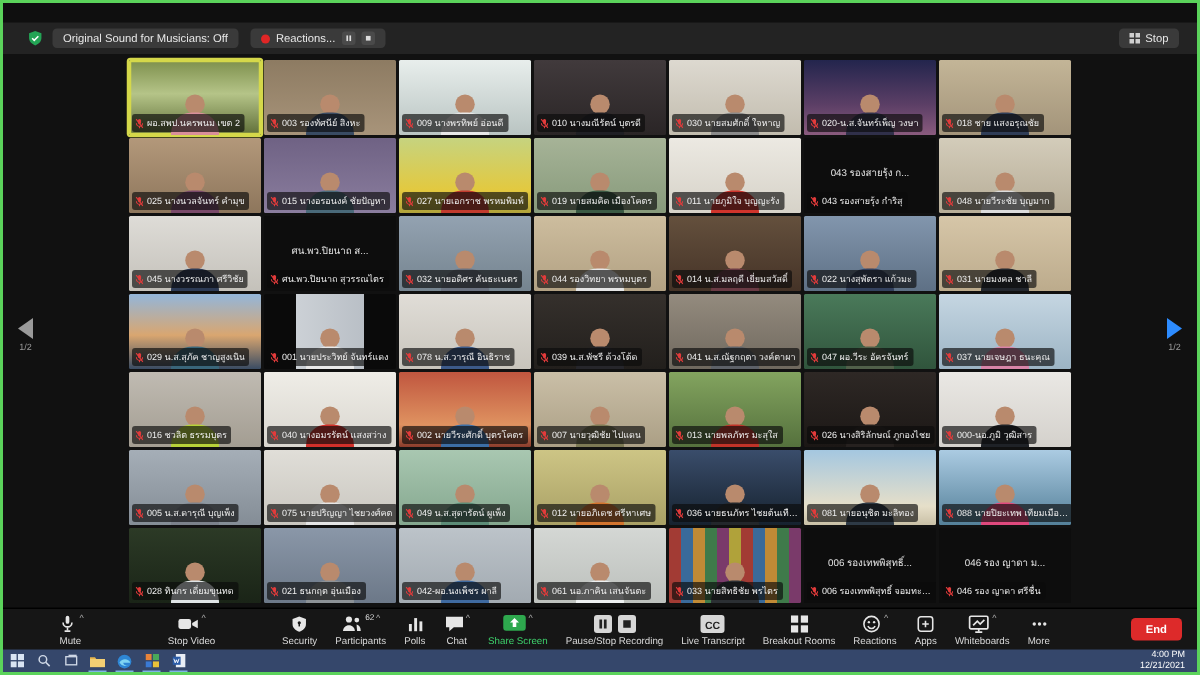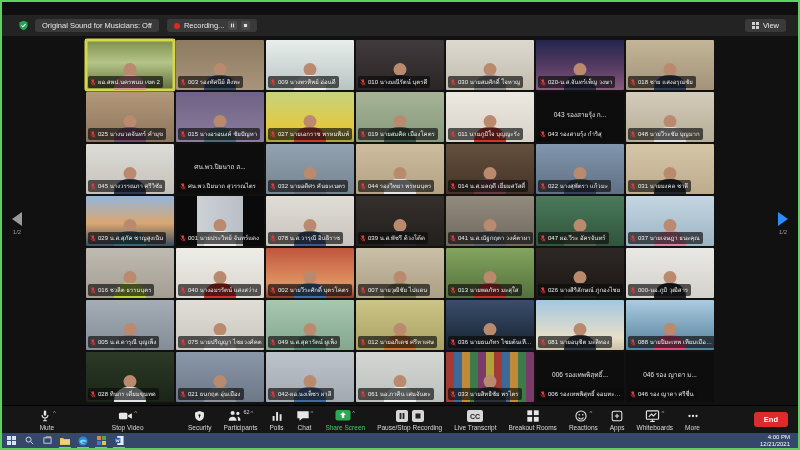--- a/index.html
+++ b/index.html
@@ -83,36 +83,36 @@
   <div id="meetbar">
     <svg class="shield" viewBox="0 0 16 16">
       <path d="M8 1l6 2.2v4.4c0 3.6-2.5 6-6 7.4-3.5-1.4-6-3.8-6-7.4V3.2z" fill="#23a455"></path>
       <path d="M5 8l2 2 4-4" stroke="#fff" stroke-width="1.5" fill="none"></path>
     </svg>
     <span class="pill">
       <span>Original Sound for Musicians: Off</span>
     </span>
     <span class="pill">
       <span class="recdot"></span>
-      <span>Recording...</span>
+      <span>Reactions...</span>
       <span class="recbtn">
         <svg width="5" height="5" viewBox="0 0 8 8">
             <rect x="1.5" y="1" width="1.8" height="6" fill="#ddd"></rect>
             <rect x="4.7" y="1" width="1.8" height="6" fill="#ddd"></rect>
           </svg>
       </span>
       <span class="recbtn">
         <svg width="5" height="5" viewBox="0 0 8 8">
             <rect x="1.5" y="1.5" width="5" height="5" fill="#ddd"></rect>
           </svg>
       </span>
     </span>
     <span id="view-btn">
       <span class="gridglyph"></span>
-      <span>View</span>
+      <span>Stop</span>
     </span>
   </div>
 
   <div id="gallery">
     <div class="nav" id="nav-left">
       <div class="tri-l"></div>
       <div class="pg">1/2</div>
     </div>
     <div id="grid">
         <div class="tile active" style="background: linear-gradient(rgb(125, 143, 76), rgb(181, 196, 136) 45%, rgb(95, 110, 56));">

